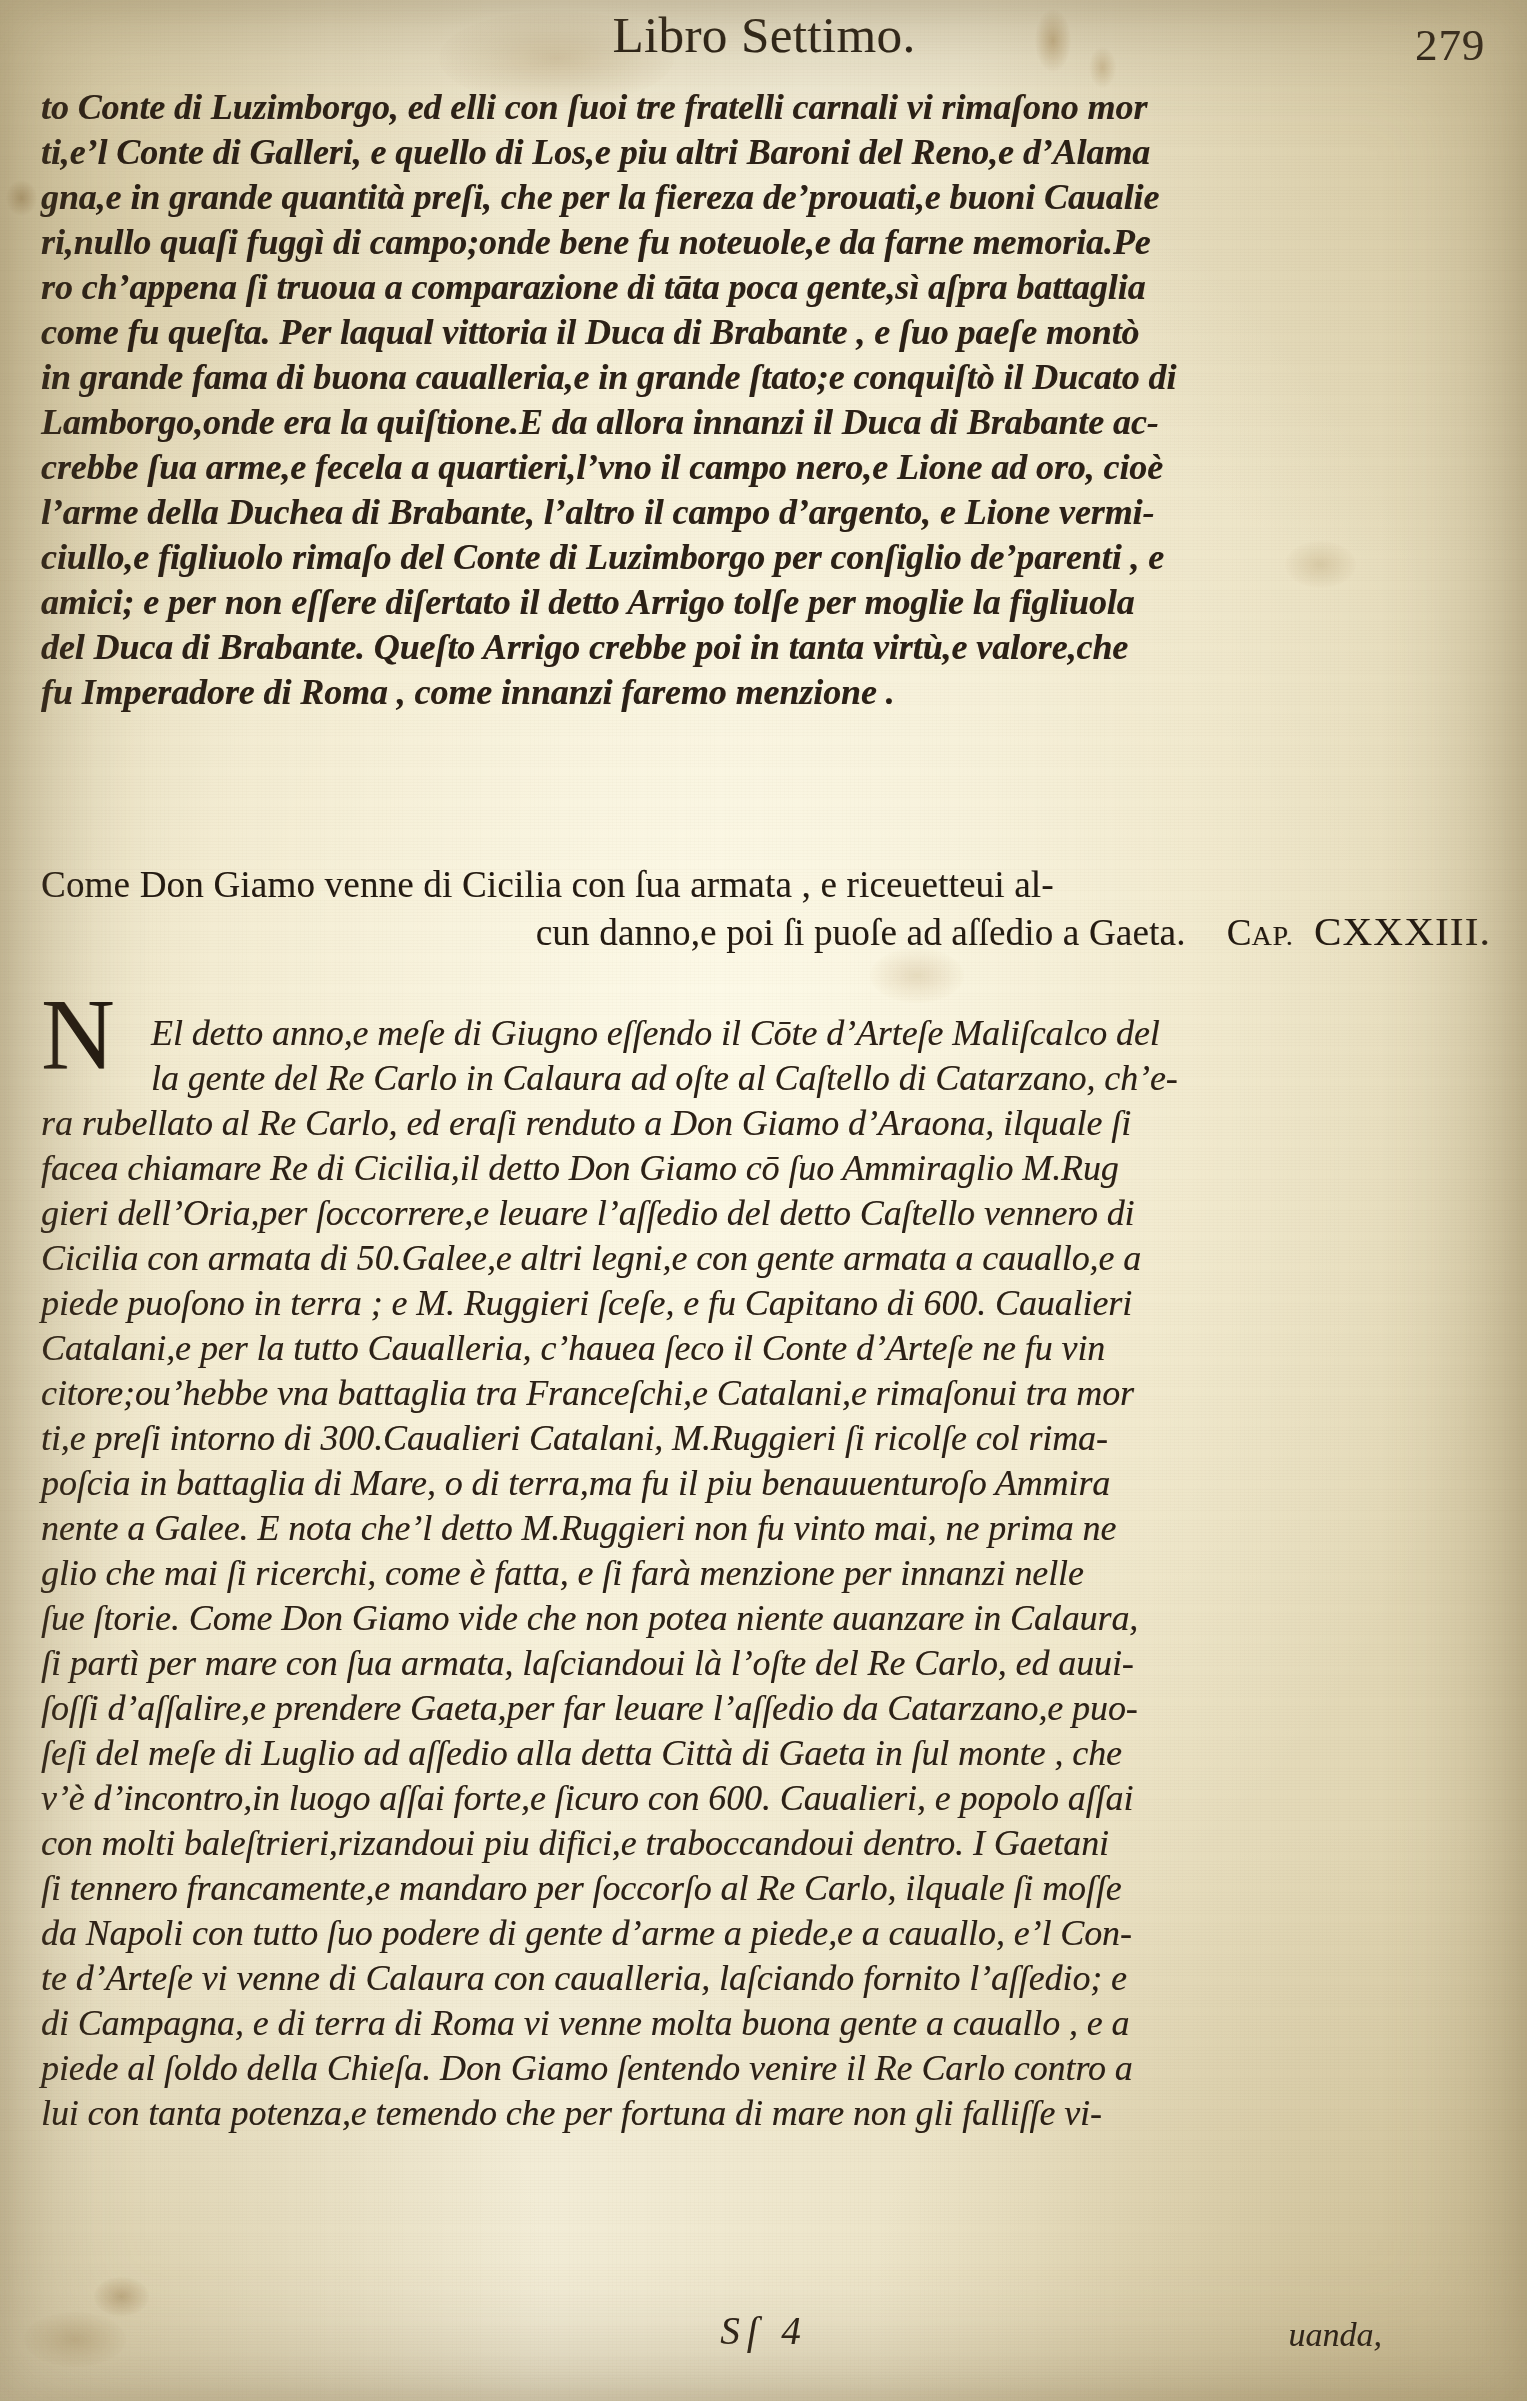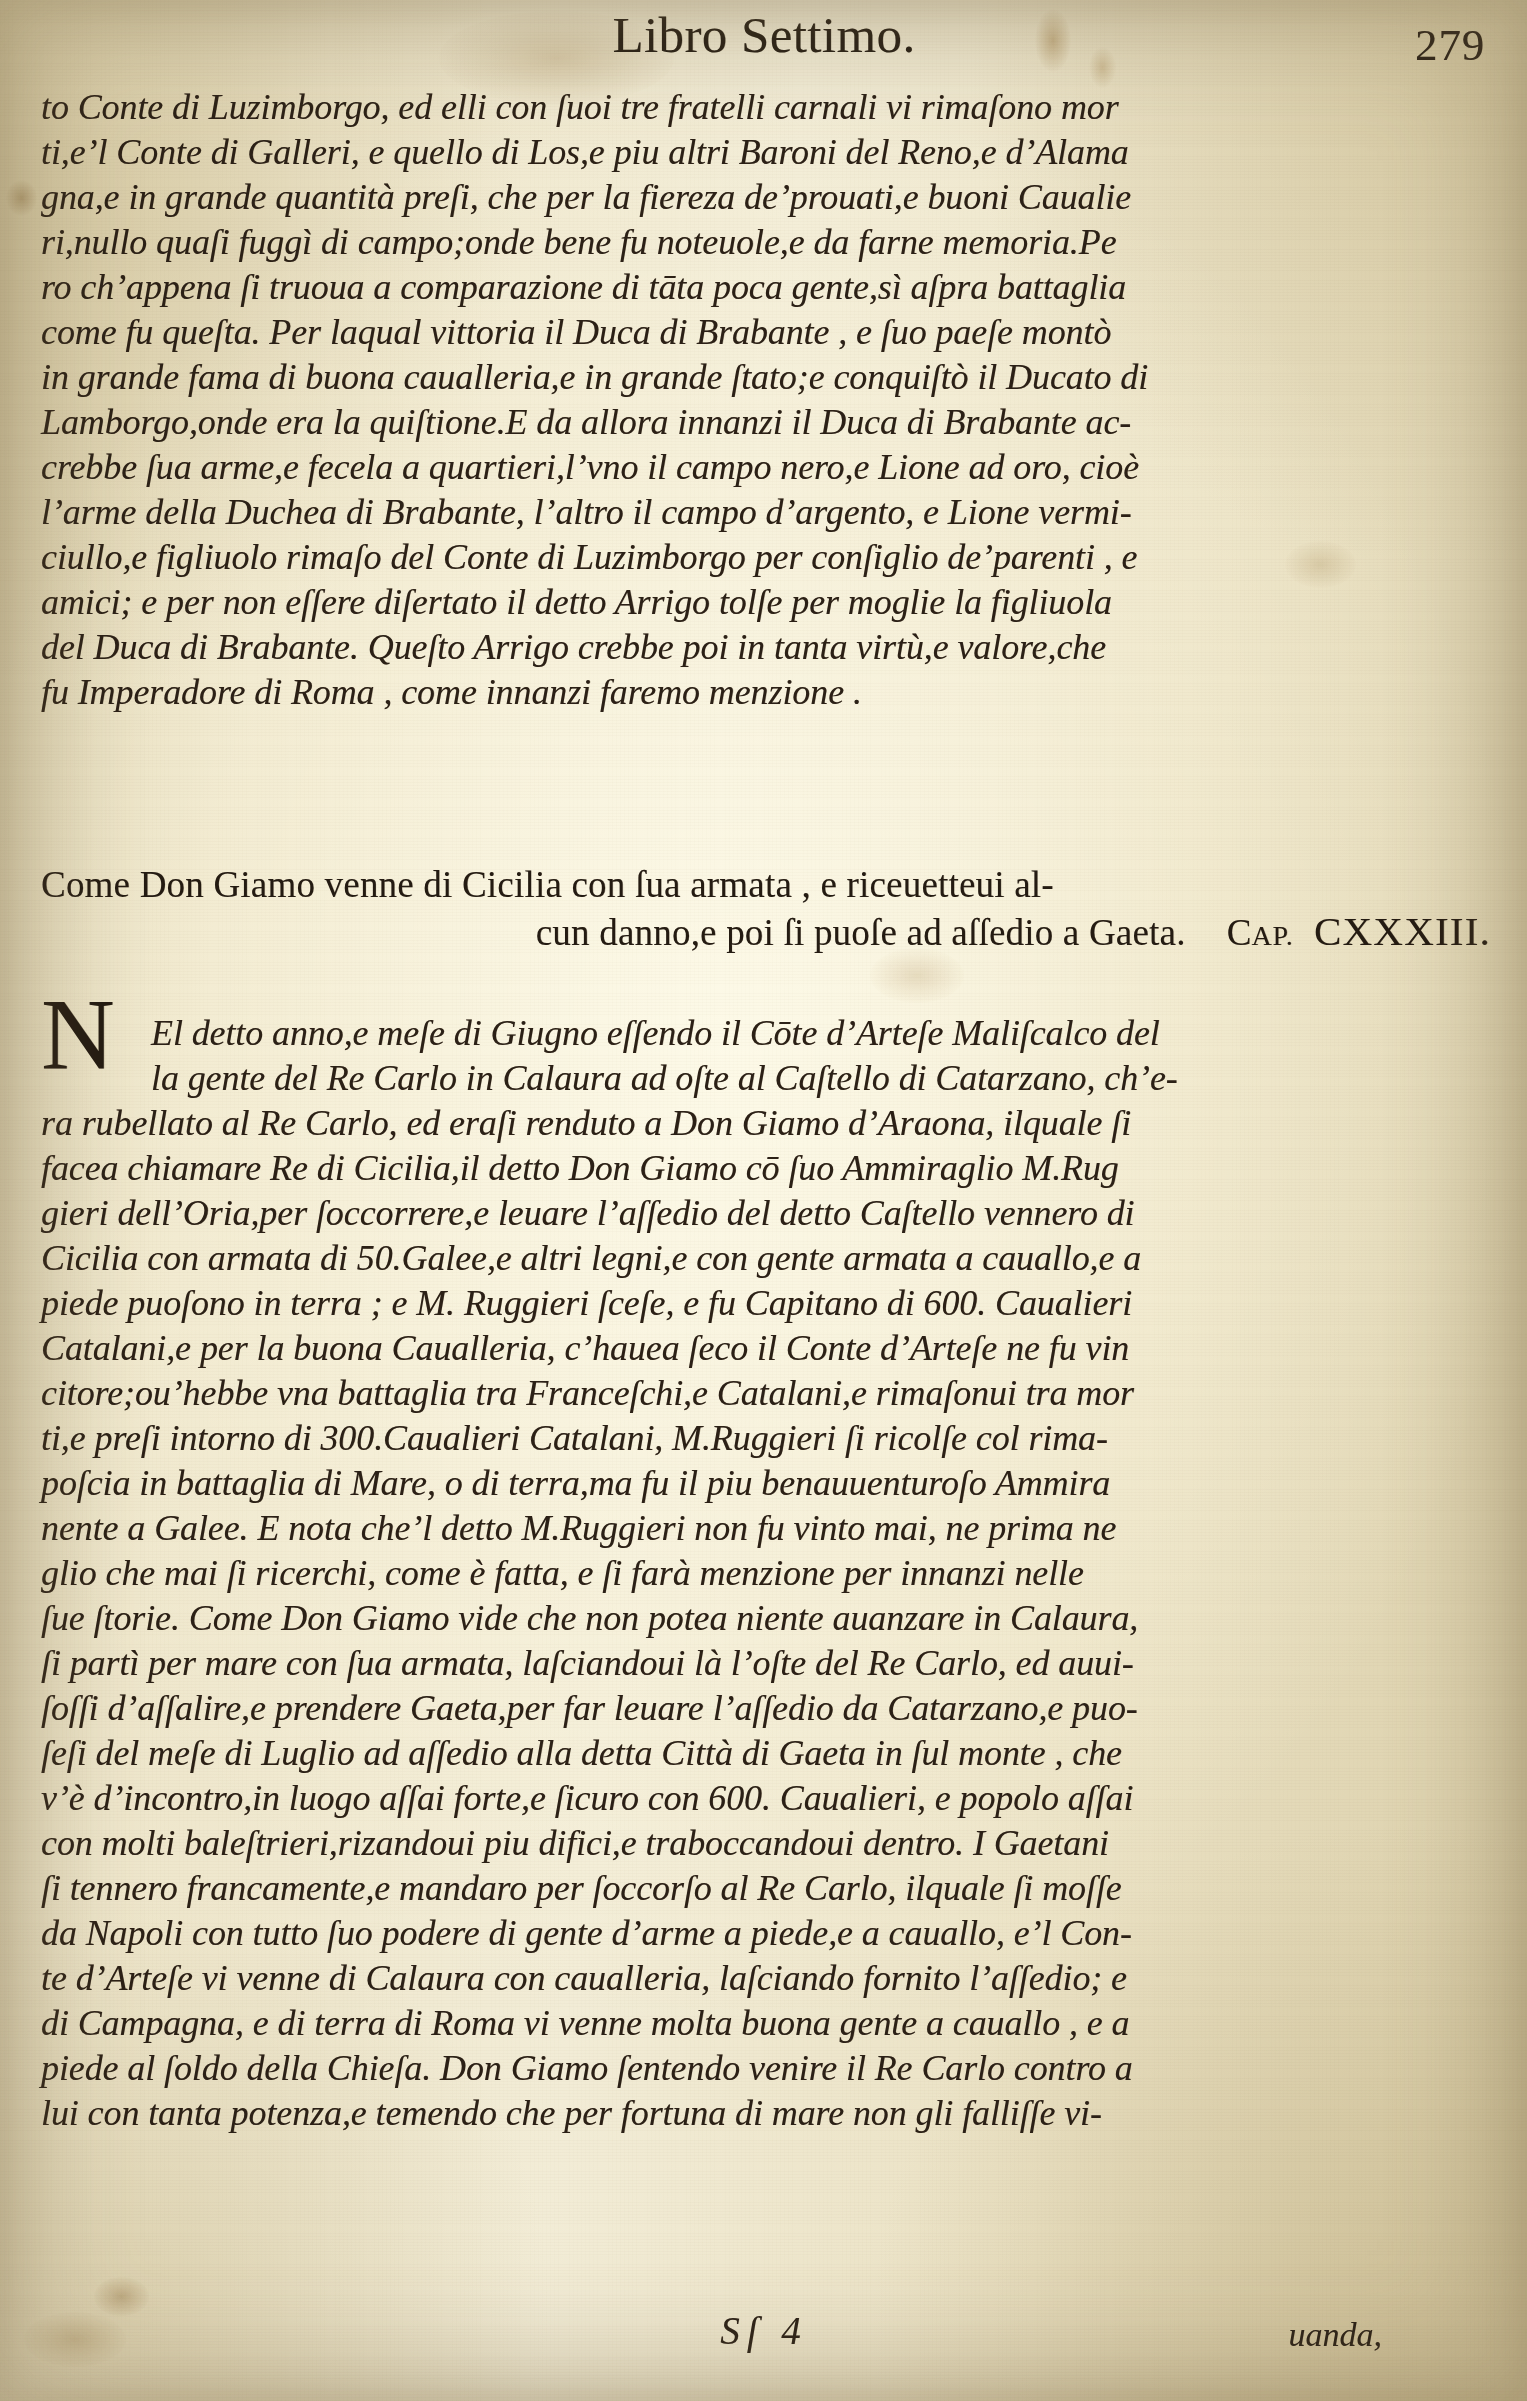--- a/index.html
+++ b/index.html
@@ -167,21 +167,21 @@
   <div class="foxing" style="left:94px;  top:2277px;width:55px;  height:39px;  background:radial-gradient(ellipse at center, rgba(158,122,70,0.35) 0%, rgba(158,122,70,0) 75%);"></div>
   <div class="foxing" style="left:23.5px;   top:2312px;width:102px; height:55px;  background:radial-gradient(ellipse at center, rgba(166,134,82,0.28) 0%, rgba(166,134,82,0) 75%);"></div>
 
   <div id="content">
 
     <div class="runhead">
       <div class="runhead-title">Libro Settimo.</div>
       <div class="runhead-folio">279</div>
     </div>
 
-    <div class="textblock" style="top:85px;">
+    <div class="textblock" style="top:85px;font-weight:bold;">
       <div class="ln">to Conte di Luzimborgo, ed elli con ſuoi tre fratelli carnali vi rimaſono mor</div>
       <div class="ln">ti,e’l Conte di Galleri, e quello di Los,e piu altri Baroni del Reno,e d’Alama</div>
       <div class="ln">gna,e in grande quantità preſi, che per la fiereza de’prouati,e buoni Caualie</div>
       <div class="ln">ri,nullo quaſi fuggì di campo;onde bene fu noteuole,e da farne memoria.Pe</div>
       <div class="ln">ro ch’appena ſi truoua a comparazione di tāta poca gente,sì aſpra battaglia</div>
       <div class="ln">come fu queſta. Per laqual vittoria il Duca di Brabante , e ſuo paeſe montò</div>
       <div class="ln">in grande fama di buona caualleria,e in grande ſtato;e conquiſtò il Ducato di</div>
       <div class="ln">Lamborgo,onde era la quiſtione.E da allora innanzi il Duca di Brabante ac-</div>
       <div class="ln">crebbe ſua arme,e fecela a quartieri,l’vno il campo nero,e Lione ad oro, cioè</div>
       <div class="ln">l’arme della Duchea di Brabante, l’altro il campo d’argento, e Lione vermi-</div>
@@ -199,21 +199,21 @@
     <div class="dropcap" style="top:989px;">N</div>
 
     <div class="textblock" style="top:1011px;">
       <div class="ln" style="padding-left:110px;"><span>El detto anno,e meſe di Giugno eſſendo il Cōte d’Arteſe Maliſcalco del</span></div>
       <div class="ln" style="padding-left:110px;"><span>la gente del Re Carlo in Calaura ad oſte al Caſtello di Catarzano, ch’e-</span></div>
       <div class="ln">ra rubellato al Re Carlo, ed eraſi renduto a Don Giamo d’Araona, ilquale ſi</div>
       <div class="ln">facea chiamare Re di Cicilia,il detto Don Giamo cō ſuo Ammiraglio M.Rug</div>
       <div class="ln">gieri dell’Oria,per ſoccorrere,e leuare l’aſſedio del detto Caſtello vennero di</div>
       <div class="ln">Cicilia con armata di 50.Galee,e altri legni,e con gente armata a cauallo,e a</div>
       <div class="ln">piede puoſono in terra ; e M. Ruggieri ſceſe, e fu Capitano di 600. Caualieri</div>
-      <div class="ln">Catalani,e per la buona Caualleria, c’hauea ſeco il Conte d’Arteſe ne fu vin</div>
+      <div class="ln">Catalani,e per la tutto Caualleria, c’hauea ſeco il Conte d’Arteſe ne fu vin</div>
       <div class="ln">citore;ou’hebbe vna battaglia tra Franceſchi,e Catalani,e rimaſonui tra mor</div>
       <div class="ln">ti,e preſi intorno di 300.Caualieri Catalani, M.Ruggieri ſi ricolſe col rima-</div>
       <div class="ln">poſcia in battaglia di Mare, o di terra,ma fu il piu benauuenturoſo Ammira</div>
       <div class="ln">nente a Galee. E nota che’l detto M.Ruggieri non fu vinto mai, ne prima ne</div>
       <div class="ln">glio che mai ſi ricerchi, come è fatta, e ſi farà menzione per innanzi nelle</div>
       <div class="ln">ſue ſtorie. Come Don Giamo vide che non potea niente auanzare in Calaura,</div>
       <div class="ln">ſi partì per mare con ſua armata, laſciandoui là l’oſte del Re Carlo, ed auui-</div>
       <div class="ln">ſoſſi d’aſſalire,e prendere Gaeta,per far leuare l’aſſedio da Catarzano,e puo-</div>
       <div class="ln">ſeſi del meſe di Luglio ad aſſedio alla detta Città di Gaeta in ſul monte , che</div>
       <div class="ln">v’è d’incontro,in luogo aſſai forte,e ſicuro con 600. Caualieri, e popolo aſſai</div>

